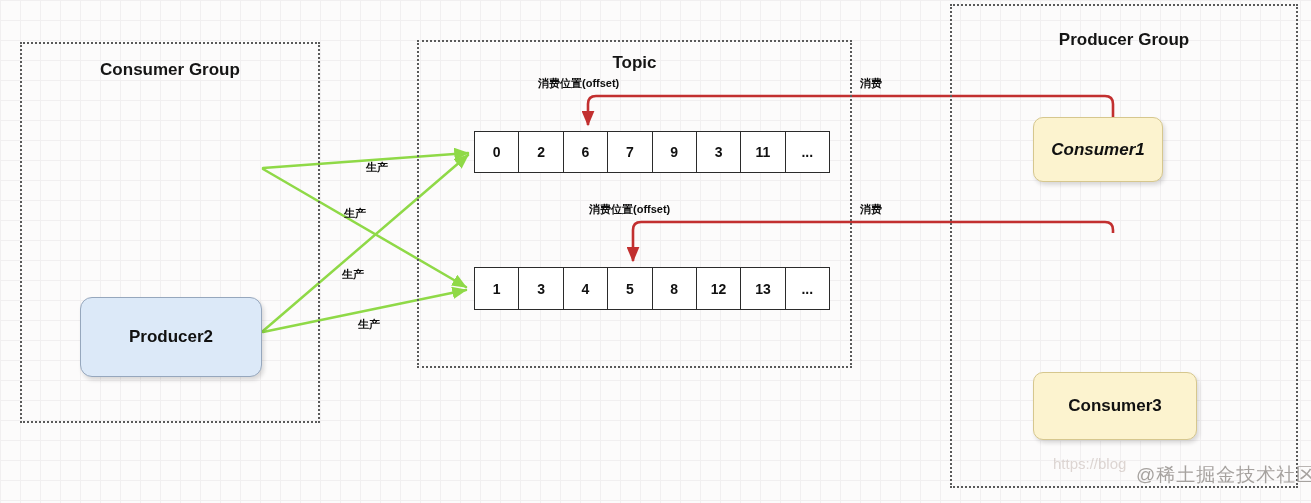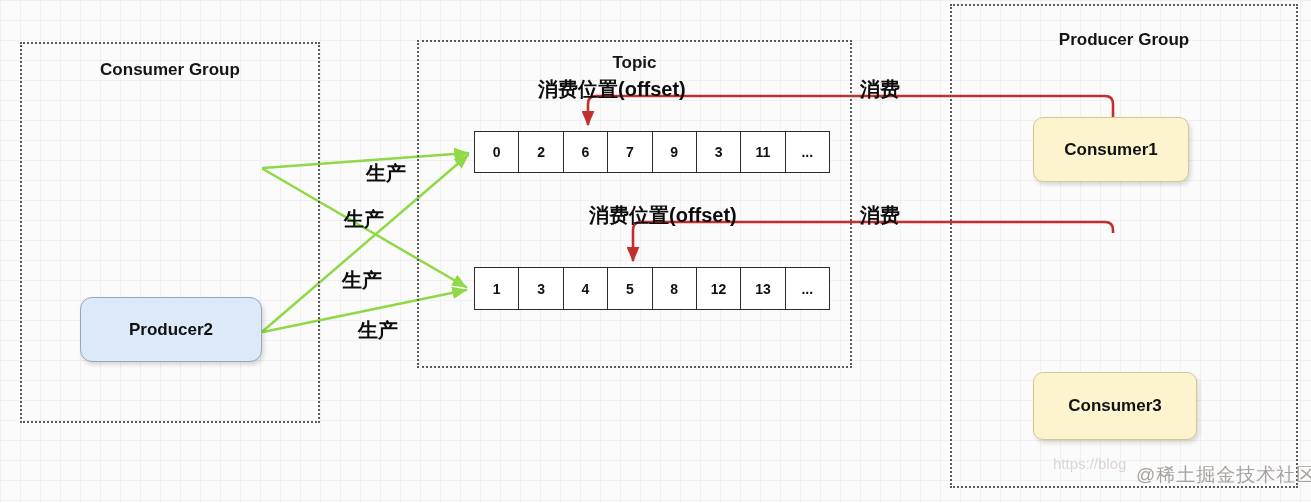--- a/index.html
+++ b/index.html
@@ -53,22 +53,22 @@
   .node-blue {
     background: #dce9f8;
     border: 1px solid #96a7bd;
   }
   .node-yellow {
     background: #fcf3cf;
     border: 1px solid #d6c78e;
     border-radius: 10px;
   }
   #producer1-node { left: 80px;  top: 131px; width: 182px; height: 76px; }
-  #producer2-node { left: 80px;  top: 297px; width: 182px; height: 65px; }
-  #consumer1-node { left: 1033px; top: 117px; width: 156px; height: 65px; }
+  #producer2-node { left: 80px;  top: 297px; width: 182px; height: 80px; }
+  #consumer1-node { left: 1033px; top: 117px; width: 130px; height: 65px; font-style: italic; }
   #consumer2-node { left: 1033px; top: 233px; width: 164px; height: 70px; }
   #consumer3-node { left: 1033px; top: 372px; width: 164px; height: 68px; }
 
   .partition {
     position: absolute;
     left: 474px;
     width: 356px;
     display: flex;
   }
   #partition-0 { top: 131px; height: 42px; }
@@ -83,21 +83,21 @@
     margin-left: -1px;
     font-weight: 700;
     font-size: 14px;
     color: #111;
   }
   .cell:first-child { margin-left: 0; }
 
   .cn-label {
     position: absolute;
     font-weight: 700;
-    font-size: 20px;
+    font-size: 11px;
     color: #0d0d0d;
     white-space: nowrap;
   }
   #offset-label-0 { left: 538px; top: 76px; }
   #offset-label-1 { left: 589px; top: 202px; }
   #consume-label-0 { left: 860px; top: 76px; }
   #consume-label-1 { left: 860px; top: 202px; }
   #produce-label-0 { left: 366px; top: 160px; }
   #produce-label-1 { left: 344px; top: 206px; }
   #produce-label-2 { left: 342px; top: 267px; }

